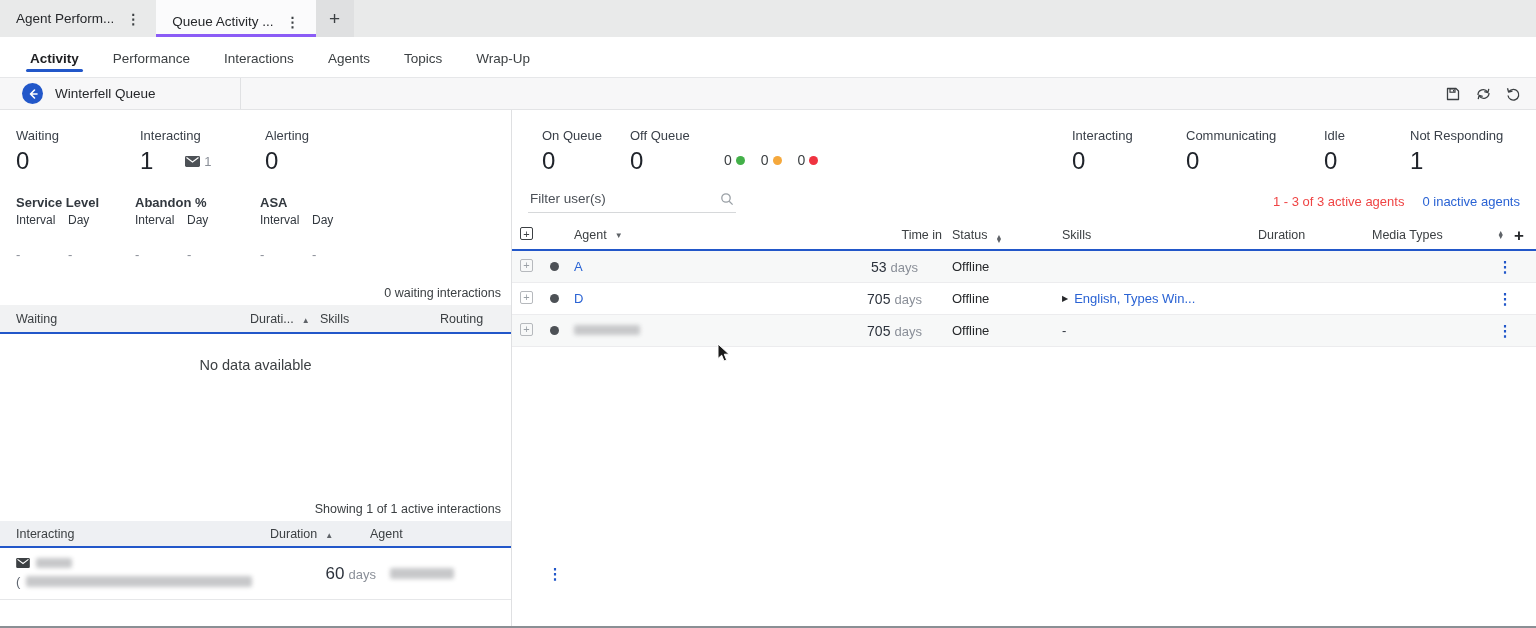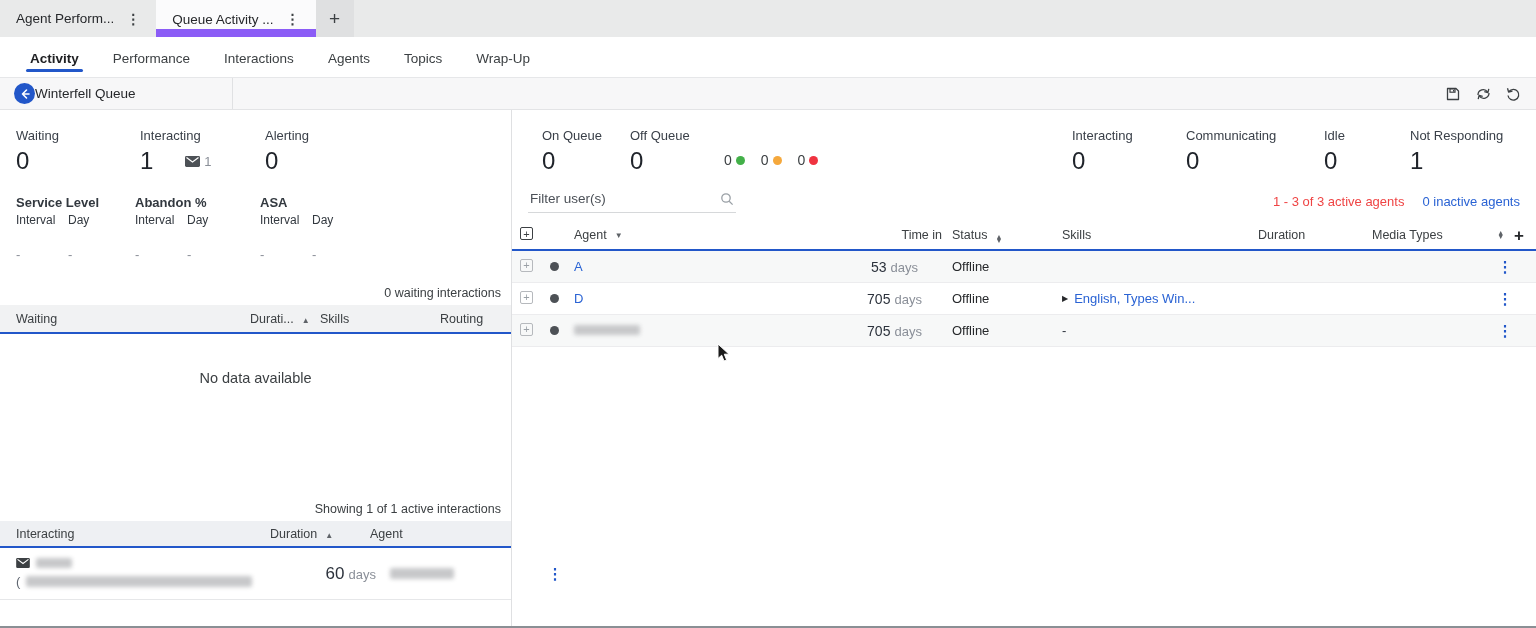--- a/index.html
+++ b/index.html
@@ -4,37 +4,37 @@
 <style>
   * { margin:0; padding:0; box-sizing:border-box; }
   html,body { width:1536px; height:628px; background:#fff;
     font-family:"Liberation Sans", sans-serif; color:#2c323c; overflow:hidden; }
   .page { width:1536px; height:628px; position:relative; border-bottom:2px solid #8a8f94; display:flex; flex-direction:column; }
 
   
   .tabbar { height:37px; background:#e9eaea; display:flex; align-items:stretch; flex:0 0 auto; }
   .wtab { display:flex; align-items:center; gap:10px; padding:0 14px 0 16px; font-size:13.5px; color:#26282b; cursor:pointer; }
   .wtab .kebab { color:#3c4043; font-size:14px; font-weight:bold; padding:0 2px; }
-  .wtab.active { background:#fbfbfc; border-bottom:8px solid #8b5cf6; padding-top:9px; }
+  .wtab.active { background:#fbfbfc; border-bottom:3px solid #8b5cf6; padding-top:9px; }
   .addtab { width:38px; background:#dfe0e1; display:flex; align-items:center; justify-content:center;
     font-size:19px; color:#3c4043; cursor:pointer; }
 
   
   .subnav { height:41px; background:#fff; display:flex; align-items:center; padding:0 30px; gap:34px;
     border-bottom:1px solid #e6e7e9; flex:0 0 auto; }
   .subnav .item { font-size:13.5px; color:#3c4043; padding:11px 0 8px; cursor:pointer; position:relative; }
   .subnav .item.active { font-weight:bold; color:#202124; }
   .subnav .item.active::after { content:""; position:absolute; left:-4px; right:-4px; bottom:2px;
     height:3px; background:#2257c9; border-radius:2px; }
 
   
   .crumbbar { height:32px; background:#f7f7f8; border-bottom:1px solid #e3e4e6; display:flex;
     align-items:center; flex:0 0 auto; }
-  .crumb-left { display:flex; align-items:center; padding:0 14px; width:233px; height:100%;
-    border-right:1px solid #e0e1e3; }
+  .crumb-left { display:flex; align-items:center; gap:12px; padding:0 14px; width:233px; height:100%;
+    border-right:1px solid #e0e1e3;margin-left:8px; }
   .backbtn { width:21px; height:21px; border-radius:50%; background:#2257c9; display:flex;
     align-items:center; justify-content:center; cursor:pointer; flex:0 0 auto; }
   .crumb-title { font-size:13.5px; color:#26282b; }
   .crumb-right { margin-left:auto; display:flex; align-items:center; gap:12px; padding-right:14px; }
   .toolicon { width:18px; height:18px; cursor:pointer; display:flex; align-items:center; justify-content:center; }
 
   
   .main { flex:1 1 auto; display:flex; min-height:0; }
   .left { width:512px; border-right:1px solid #dfe0e2; padding-top:18px; display:flex; flex-direction:column; }
   .right { flex:1; padding-top:18px; position:relative; }
@@ -58,21 +58,21 @@
   .lm-vals span:first-child { width:52px; }
 
   .tbl-summary { font-size:12.5px; color:#3c4043; text-align:right; padding:0 10px 5px 0; }
   .w-summary { margin-top:24px; }
 
   
   .wtable-head { display:grid; grid-template-columns:234px 70px 120px 85px 1fr; align-items:center;
     height:29px; background:#f1f2f3; border-bottom:2px solid #2257c9; padding:0 0 0 16px;
     font-size:12.5px; color:#3c4043; }
   .sort-asc { font-size:8px; color:#5f6368; margin-left:8px; }
-  .no-data { text-align:center; font-size:14.5px; color:#3c4043; padding-top:36px; }
+  .no-data { text-align:center; font-size:14.5px; color:#3c4043; padding-top:23px; }
   .w-empty { height:158px; }
 
   
   .i-summary { margin-top:auto; }
   .itable-head { display:grid; grid-template-columns:254px 100px 170px 1fr; align-items:center;
     height:27px; background:#eef0f3; border-bottom:2px solid #2257c9; padding-left:16px;
     font-size:12.5px; color:#3c4043; }
   .itable-row { display:grid; grid-template-columns:254px 120px 150px 1fr; align-items:center;
     min-height:52px; border-bottom:1px solid #e6e7e9; padding-left:16px; }
   .i-cell-main { display:flex; flex-direction:column; gap:6px; font-size:13px; color:#3c4043; }

